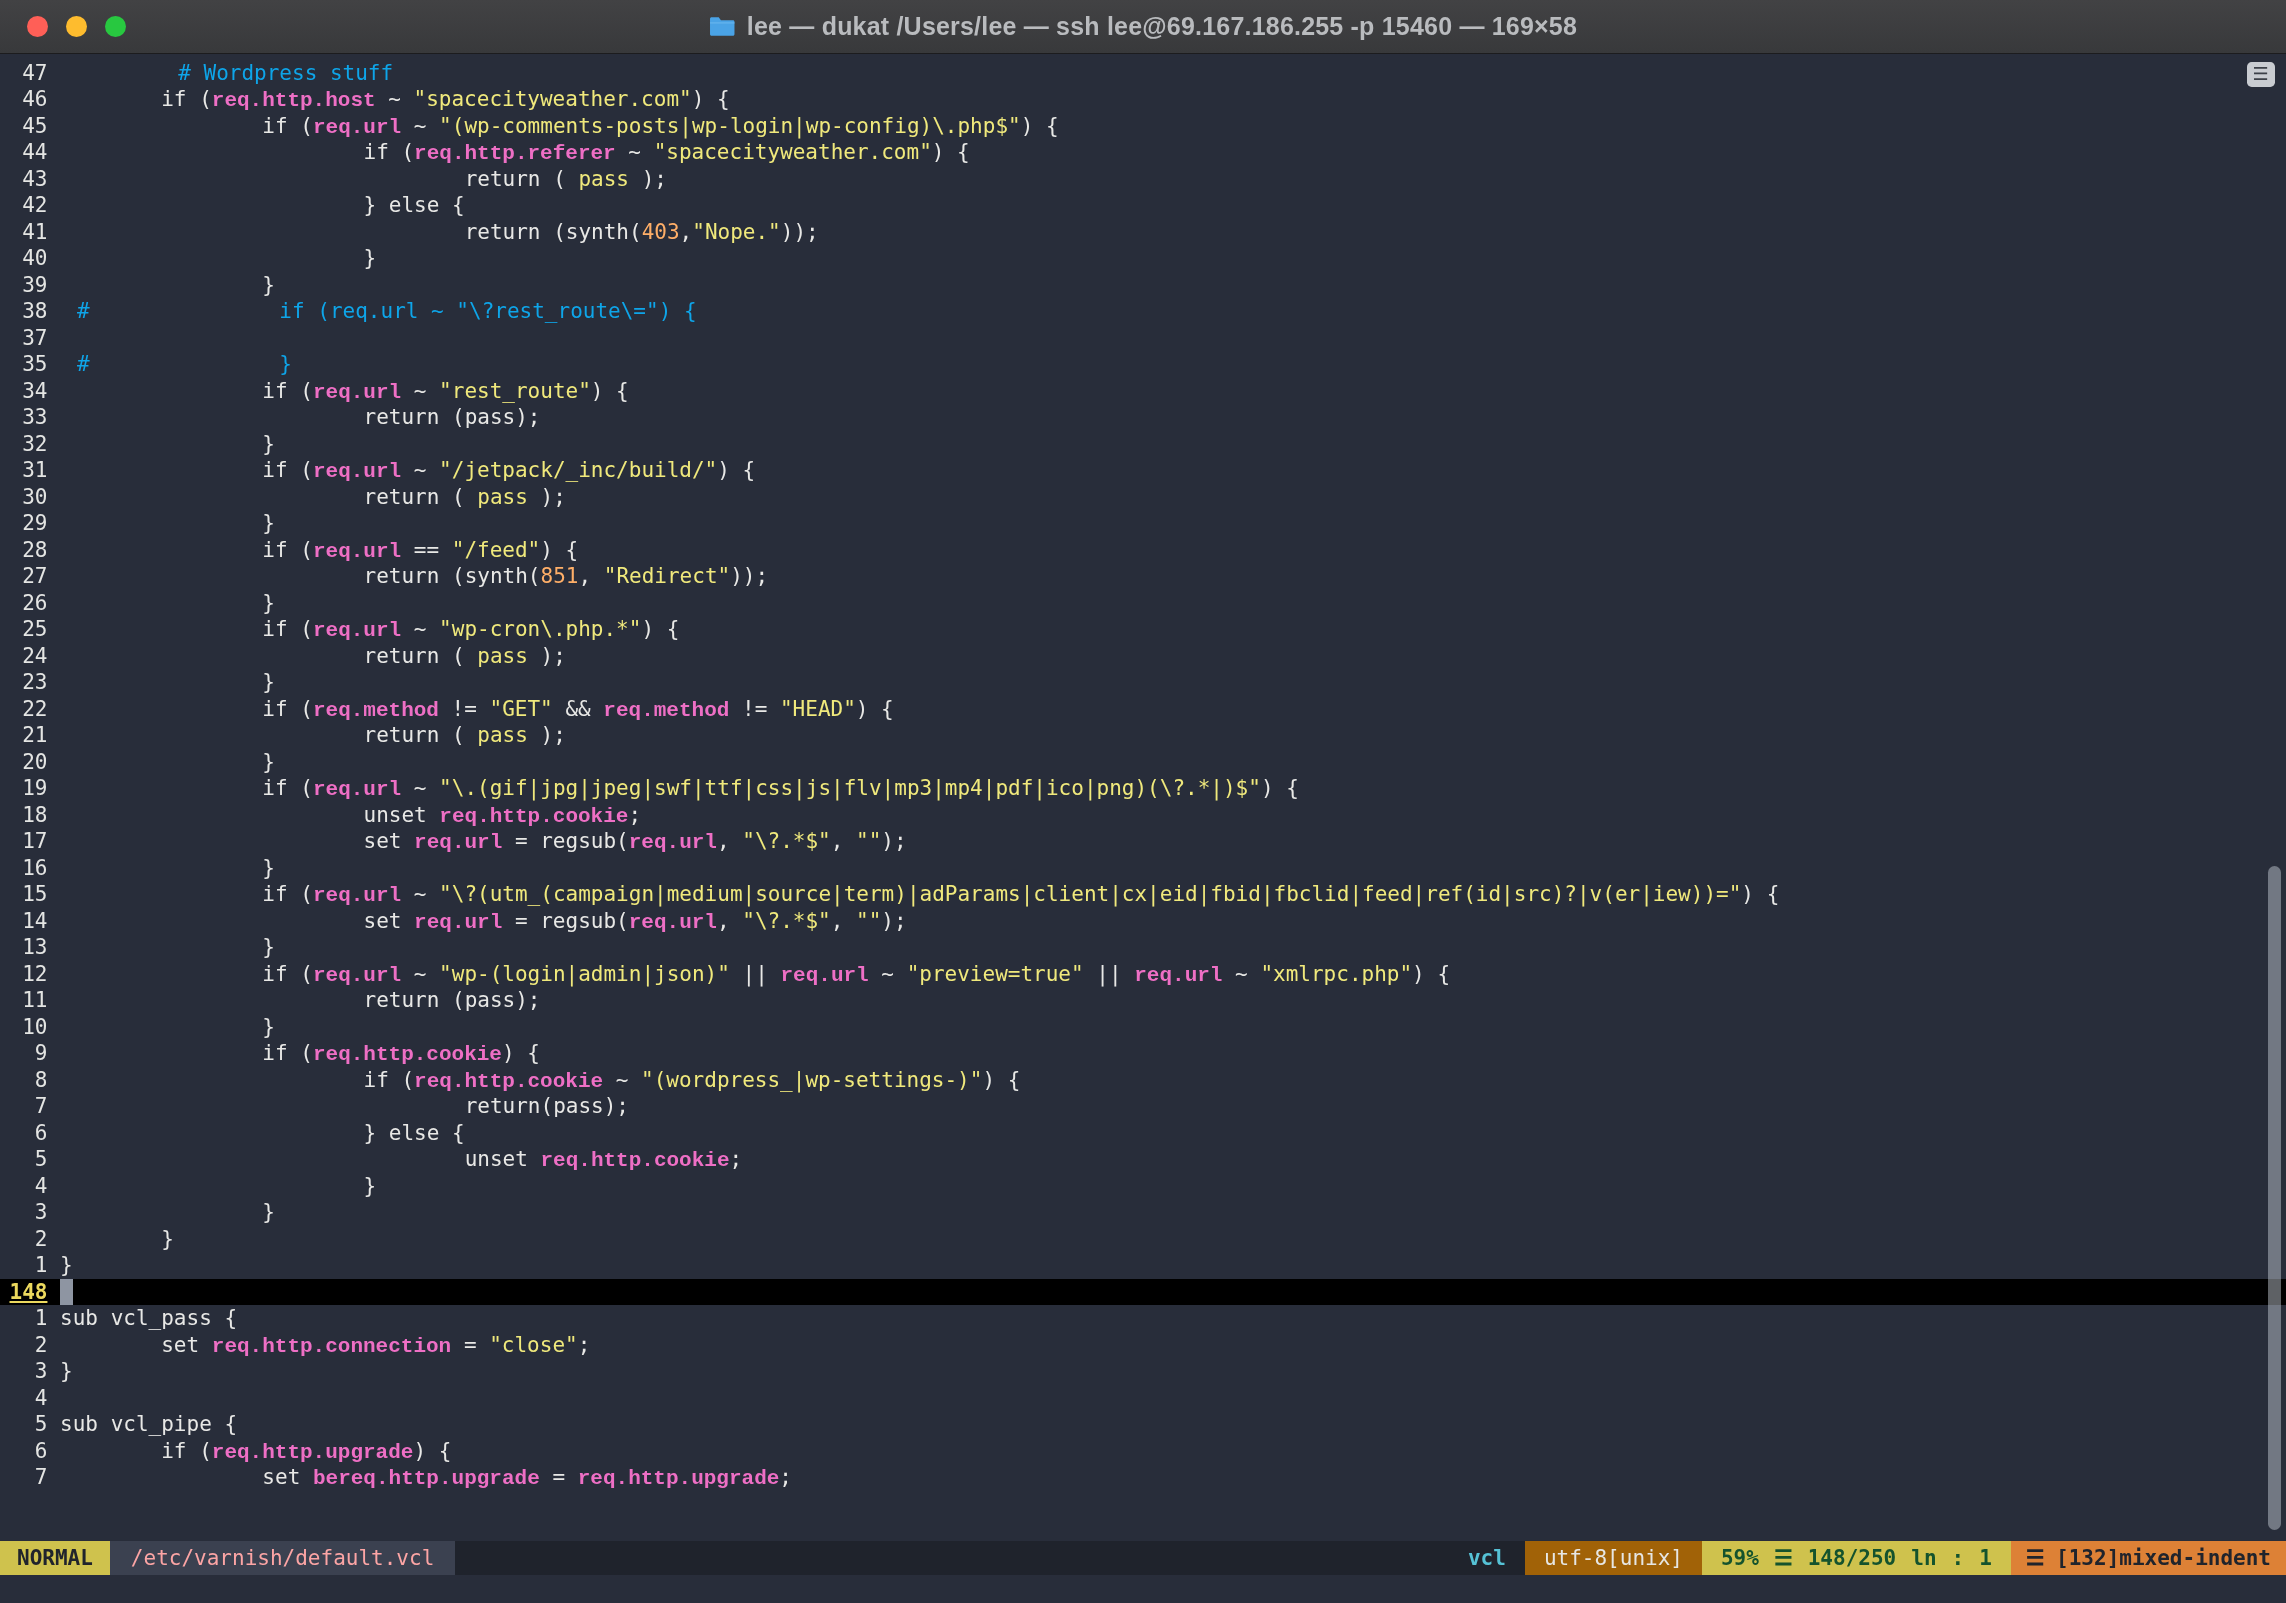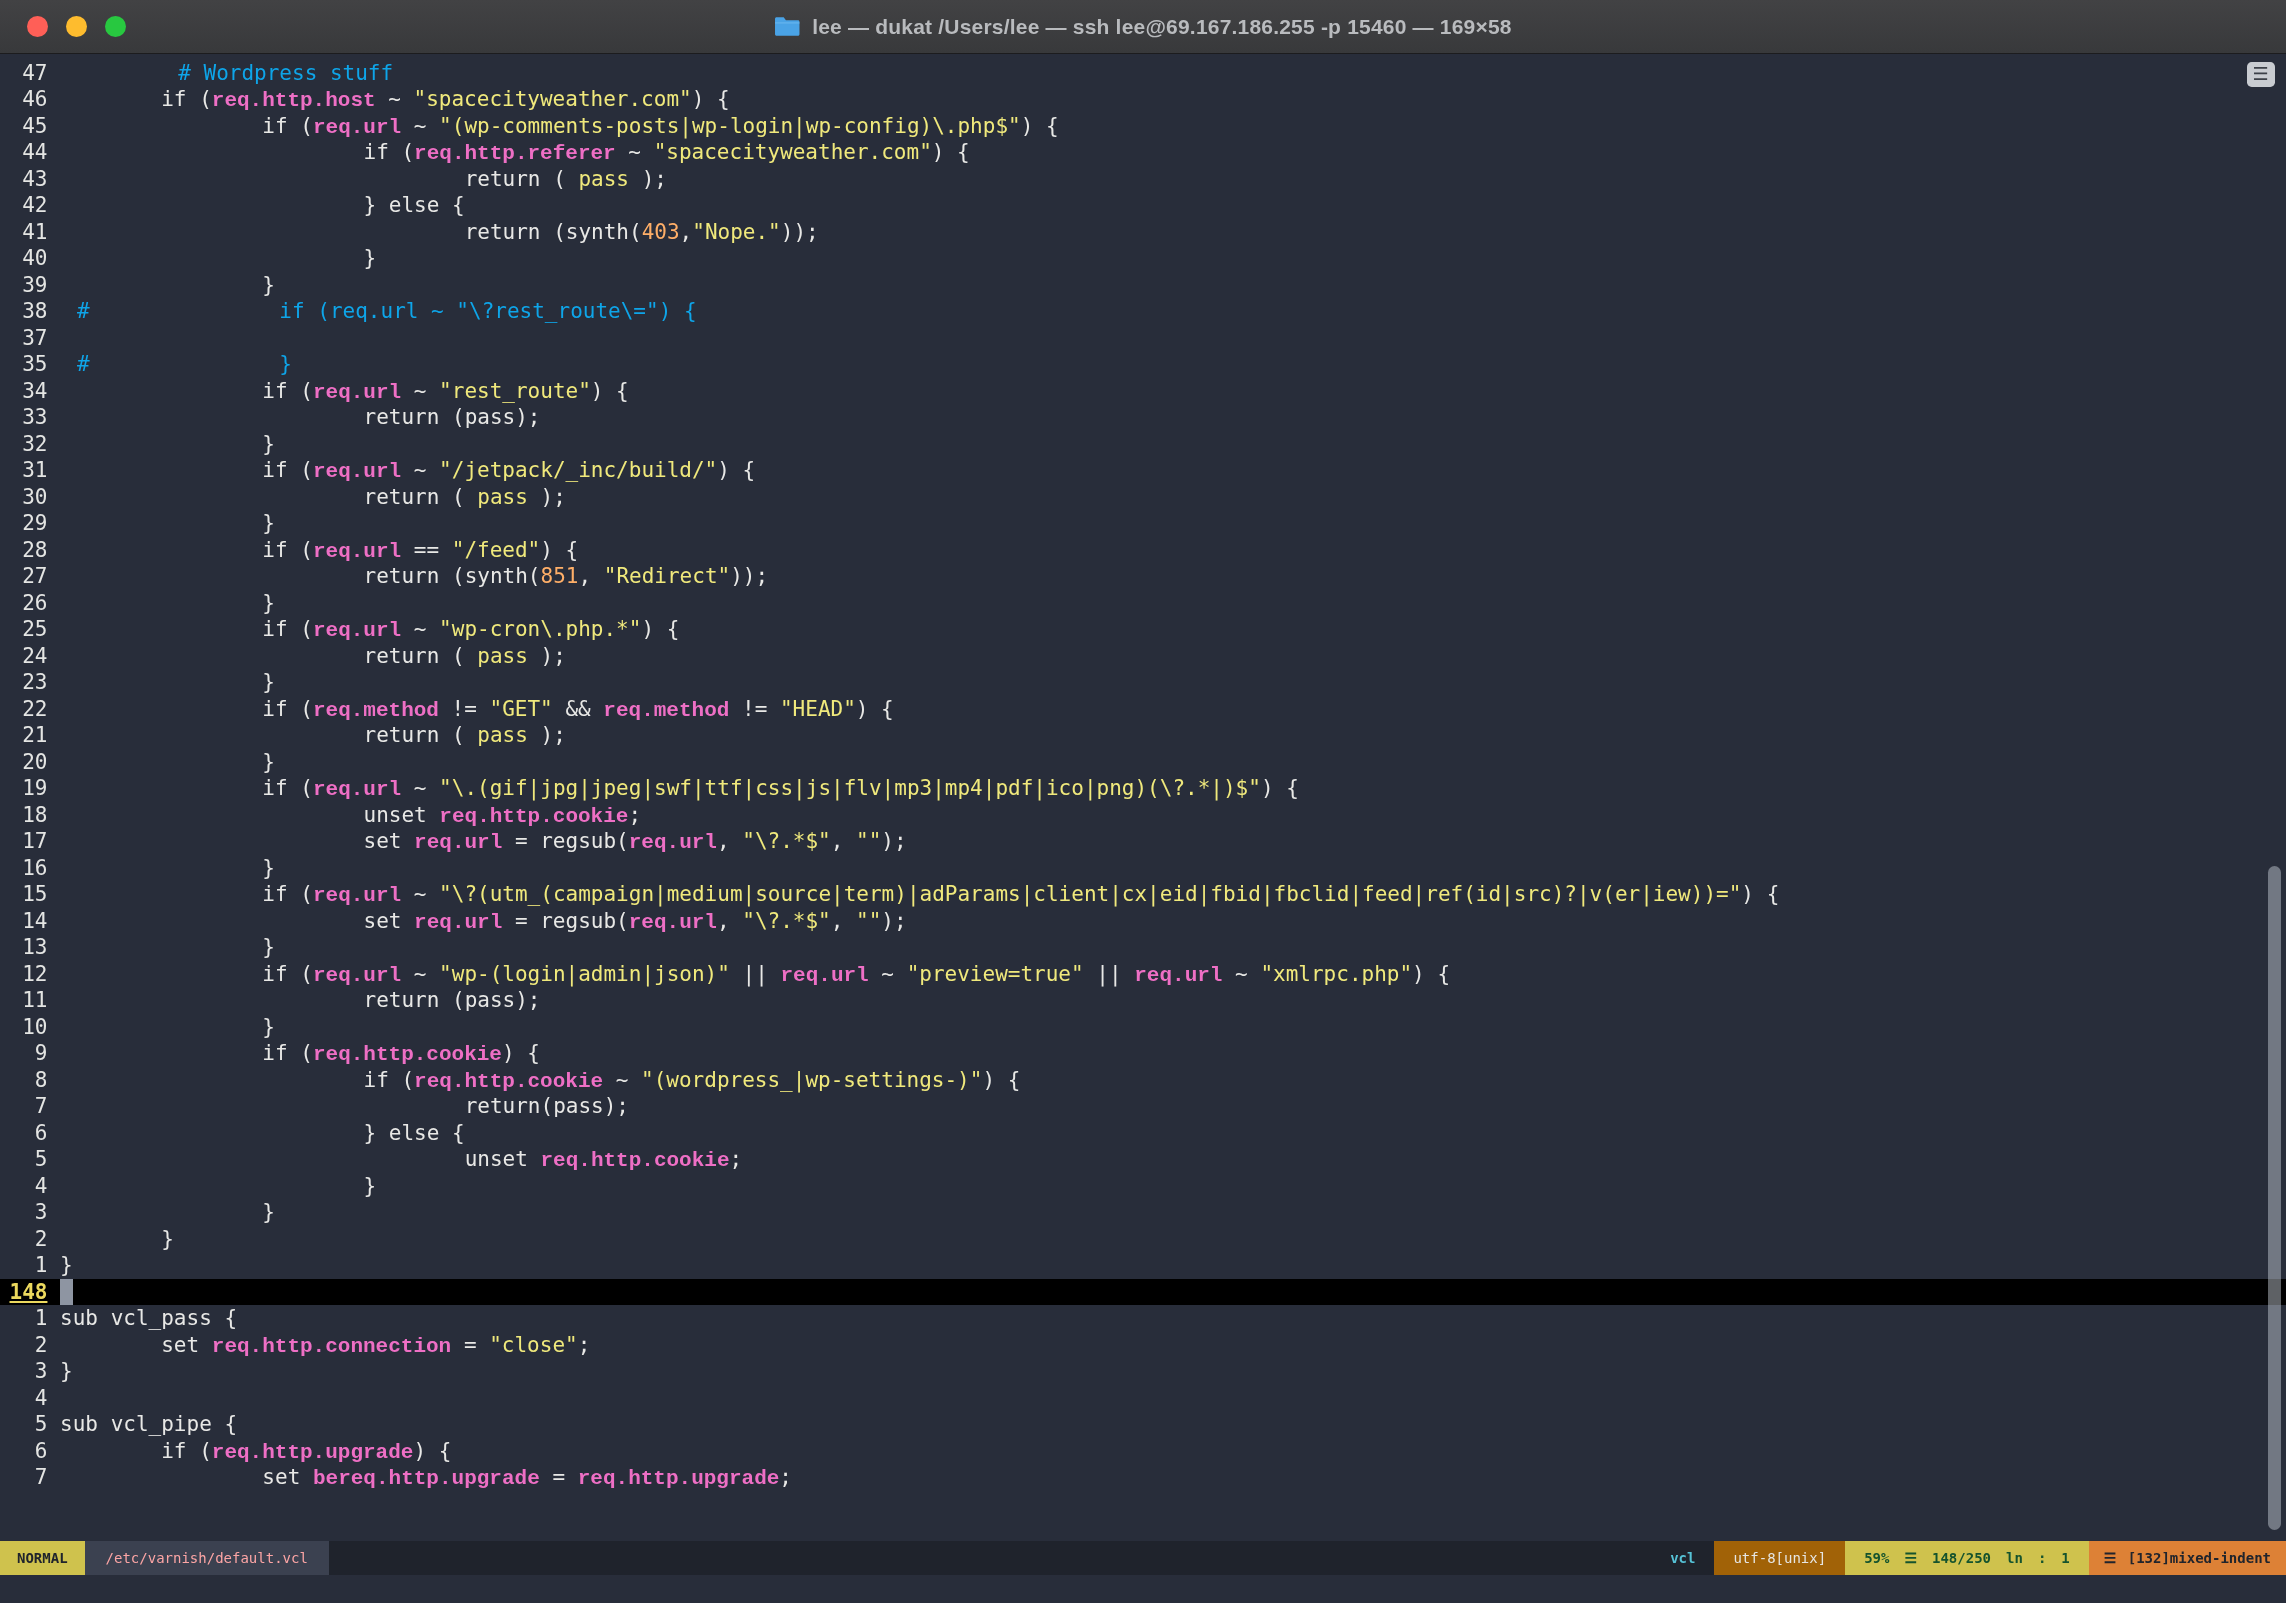--- a/index.html
+++ b/index.html
@@ -20,21 +20,21 @@
   .lights{position:absolute;left:26.5px;top:0;height:100%;display:flex;align-items:center;gap:18px;}
   .light{width:21px;height:21px;border-radius:50%;}
   .light-red{background:#ff5f57;}
   .light-yellow{background:#febc2e;}
   .light-green{background:#28c840;}
   .titlewrap{display:flex;align-items:center;gap:11.4px;}
   .folder{width:26.5px;height:21px;flex:none;}
   .title{
     color:#b9bbbe;
     font-family:"Liberation Sans",sans-serif;
-    font-size:21px;font-weight:bold;letter-spacing:0.2px;
+    font-size:25px;font-weight:bold;letter-spacing:0.2px;
     white-space:nowrap;
   }
 
   
   .screen{
     flex:1;position:relative;overflow:hidden;
     padding-top:5.7px;
     font-size:21px;line-height:26.5px;
   }
   .row{display:flex;height:26.5px;line-height:26.5px;padding-left:9.5px;white-space:pre;}
@@ -56,21 +56,21 @@
     font-size:18px;line-height:1;
   }
   .scroll-thumb{
     position:absolute;right:4.7px;top:812px;width:13.2px;height:664px;
     background:rgba(197,202,211,.48);border-radius:6.6px;
   }
 
   
   .statusbar{
     flex:none;height:34px;display:flex;align-items:stretch;
-    background:#1f232c;font-size:14px;white-space:pre;
+    background:#1f232c;font-size:21px;white-space:pre;
   }
   .seg{display:flex;align-items:center;}
   .seg-mode{background:#cfc24d;color:#20242c;font-weight:bold;padding:0 17px;}
   .seg-file{background:#3b4150;color:#fca5a5;padding:0 21px;}
   .sb-fill{flex:1;}
   .seg-ft{color:#56c2d6;padding:0 19px;font-weight:bold;}
   .seg-enc{background:#a16207;color:#e6e6e4;padding:0 19px;}
   .seg-pos{background:#cfc24d;color:#14532d;font-weight:bold;padding:0 19px;gap:15px;}
   .seg-warn{background:#dd8136;color:#20242c;font-weight:bold;padding:0 15px;gap:11.4px;}
   .cmdline{flex:none;height:28px;background:#282d3a;}

